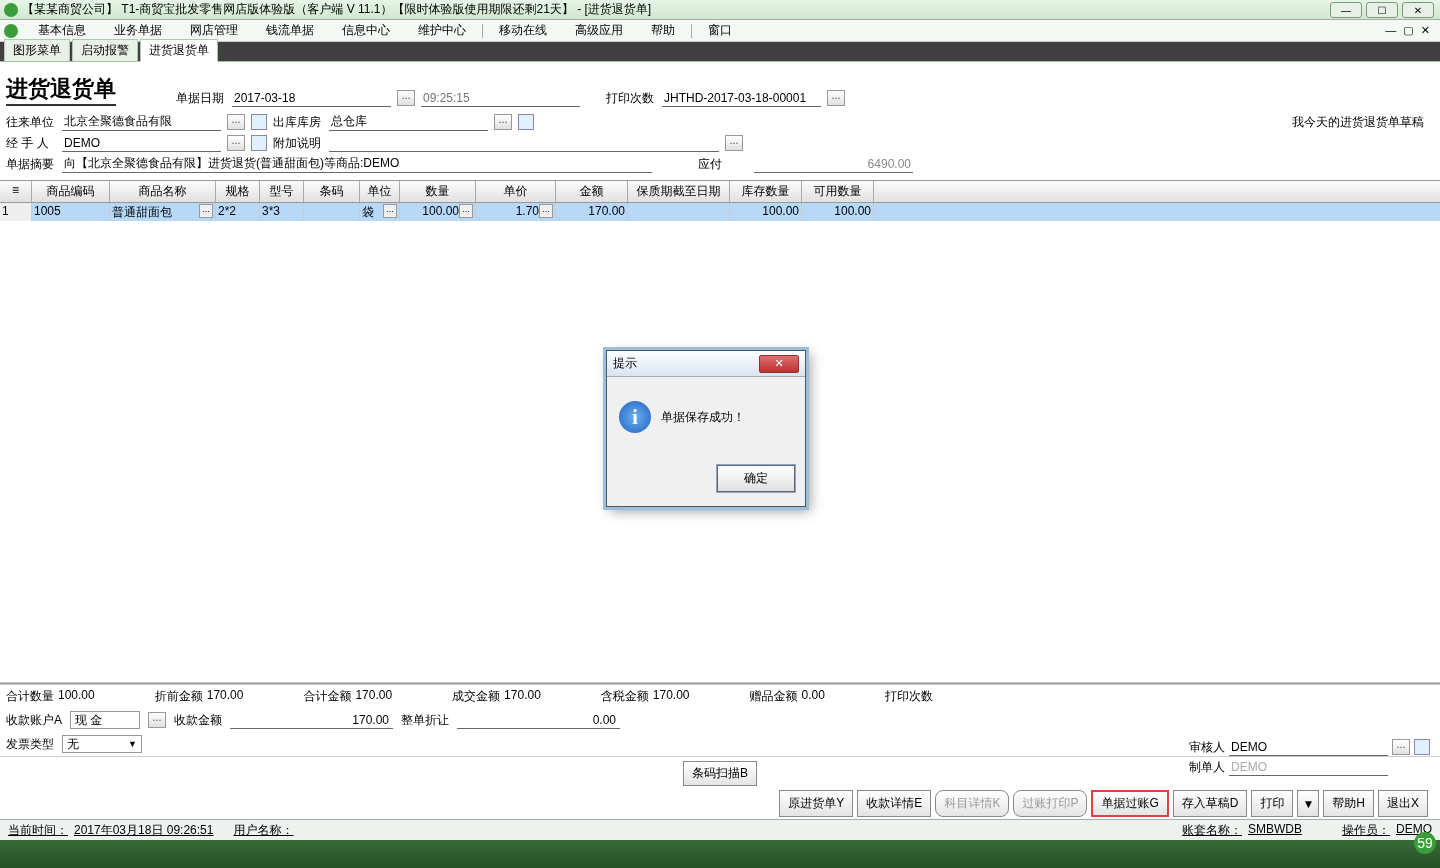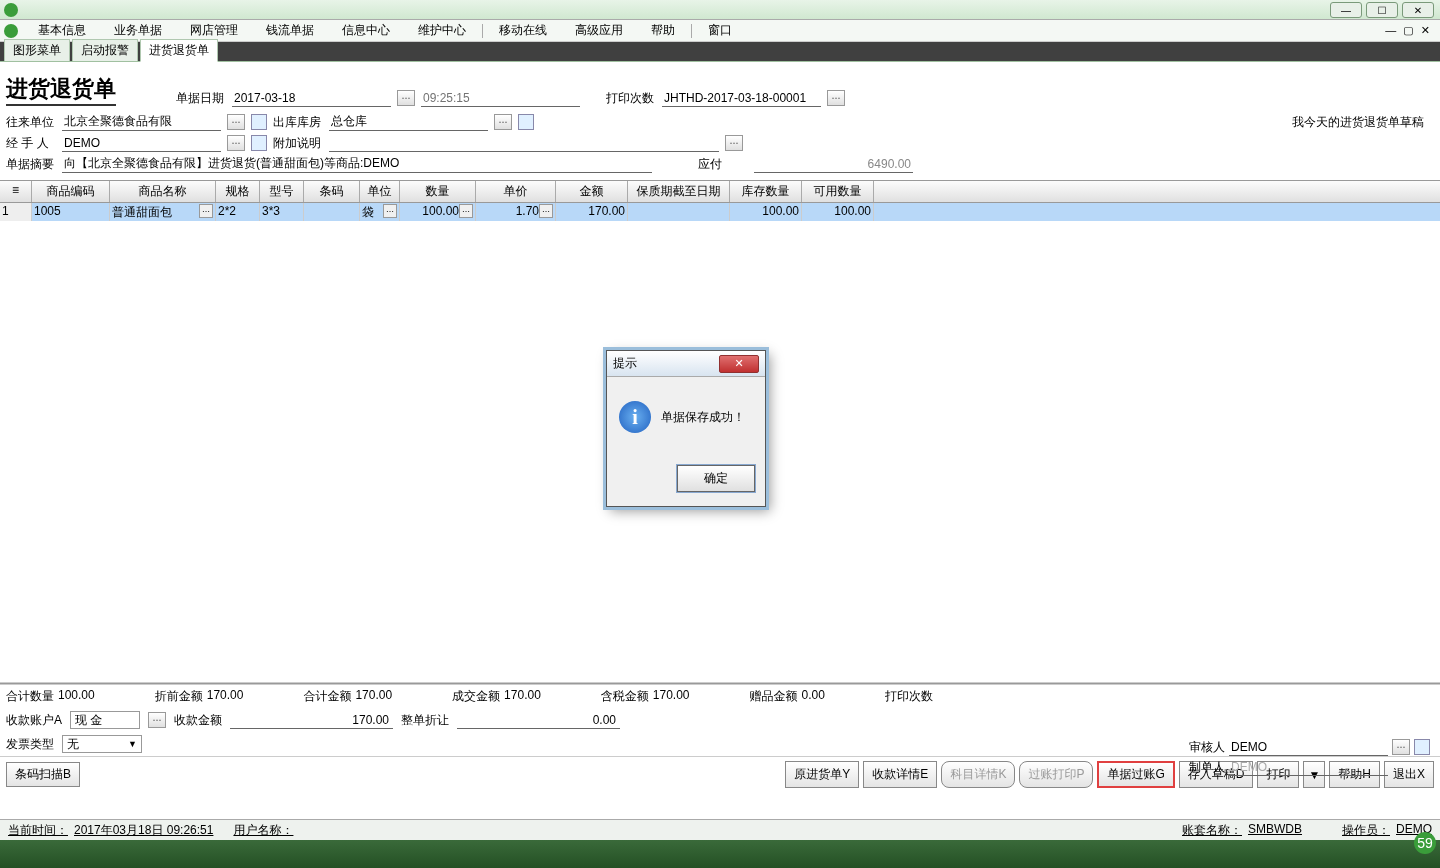--- a/index.html
+++ b/index.html
@@ -55,49 +55,50 @@
 .grid-body { height: 480px; background: #fff; border-bottom: 1px solid #ccc; }
 
 .totals { padding: 3px 6px; display: flex; gap: 60px; border-top: 1px solid #ccc; }
 .totals span { display: inline-flex; gap: 4px; }
 
 .pay-row { padding: 3px 6px; display: flex; align-items: center; gap: 8px; }
 .pay-input { border: 1px solid #999; background: #fff; height: 18px; min-width: 60px; padding: 0 4px; text-align: right; }
 .combo { border: 1px solid #999; height: 18px; min-width: 80px; display: inline-flex; align-items: center; padding: 0 4px; }
 .combo .arrow { margin-left: auto; font-size: 9px; }
 
-.footer-btns { padding: 4px 6px; display: flex; align-items: center; gap: 4px; border-top: 1px solid #ccc; }
+.footer-btns { padding: 4px 12px; display: flex; align-items: center; gap: 4px; border-top: 1px solid #ccc; flex-direction: column; }
 .fbtn { border: 1px solid #888; background: linear-gradient(#fff,#e4e4e4); padding: 3px 8px; }
 .fbtn.dis { color: #999; border-radius: 8px; }
 .fbtn.hl { border: 2px solid #e04040; }
 
 .status-bar { position: absolute; bottom: 28px; left: 0; right: 0; height: 21px; background: #eef2ee; border-top: 1px solid #aaa; display: flex; align-items: center; padding: 0 8px; gap: 20px; text-decoration: underline; }
 .status-seg { display: inline-flex; gap: 6px; }
 .status-bar .right { margin-left: auto; display: flex; gap: 40px; }
 
 .taskbar { position: absolute; bottom: 0; left: 0; right: 0; height: 28px; background: linear-gradient(#3a6a3a,#245024); }
 
 .approver-block { position: absolute; right: 10px; top: 736px; }
 .approver-block .row { display: flex; align-items: center; gap: 4px; margin: 2px 0; }
 
-.dialog { position: absolute; left: 606px; top: 350px; width: 160px; background: #f0f0f0; border: 1px solid #555; box-shadow: 0 0 0 3px #9bbedb, 4px 4px 12px rgba(0,0,0,.4); }
+.dialog { position: absolute; left: 606px; top: 350px; width: 200px; background: #f0f0f0; border: 1px solid #555; box-shadow: 0 0 0 3px #9bbedb, 4px 4px 12px rgba(0,0,0,.4); }
 .dlg-title { background: linear-gradient(#fff,#d8e4f0); height: 26px; display: flex; align-items: center; padding: 0 6px; border-bottom: 1px solid #aaa; }
 .dlg-close { margin-left: auto; width: 40px; height: 18px; background: linear-gradient(#e07070,#c03030); border: 1px solid #903030; color: #fff; display: flex; align-items: center; justify-content: center; border-radius: 2px; font-size: 11px; }
 .dlg-body { padding: 24px 12px; display: flex; align-items: center; gap: 10px; }
 .dlg-icon { width: 32px; height: 32px; border-radius: 50%; background: radial-gradient(#6ab0f0,#2060c0); color: #fff; display: flex; align-items: center; justify-content: center; font-size: 20px; font-family: serif; font-weight: bold; }
 .dlg-foot { padding: 8px 10px 14px; text-align: right; }
 .dlg-btn { border: 1px solid #666; background: linear-gradient(#fff,#e0e0e0); padding: 4px 26px; box-shadow: 0 0 0 1px #88a8d0; }
 
 .notif-badge { position: absolute; right: 4px; bottom: 14px; width: 22px; height: 22px; border-radius: 50%; background: #3a9d3a; color: #fff; display: flex; align-items: center; justify-content: center; font-size: 14px; }
 </style>
 </head>
 <body>
 
 <div class="window-title">
   <span class="icon-app"></span>
+  <span>【某某商贸公司】 T1-商贸宝批发零售网店版体验版（客户端 V 11.1）【限时体验版使用期限还剩21天】 - [进货退货单]</span>
   <div class="window-controls">
     <div class="win-btn">—</div>
     <div class="win-btn">☐</div>
     <div class="win-btn">✕</div>
   </div>
 </div>
 
 <div class="menu-bar">
   <span class="icon-app"></span>
   <span class="menu-item">基本信息</span>

